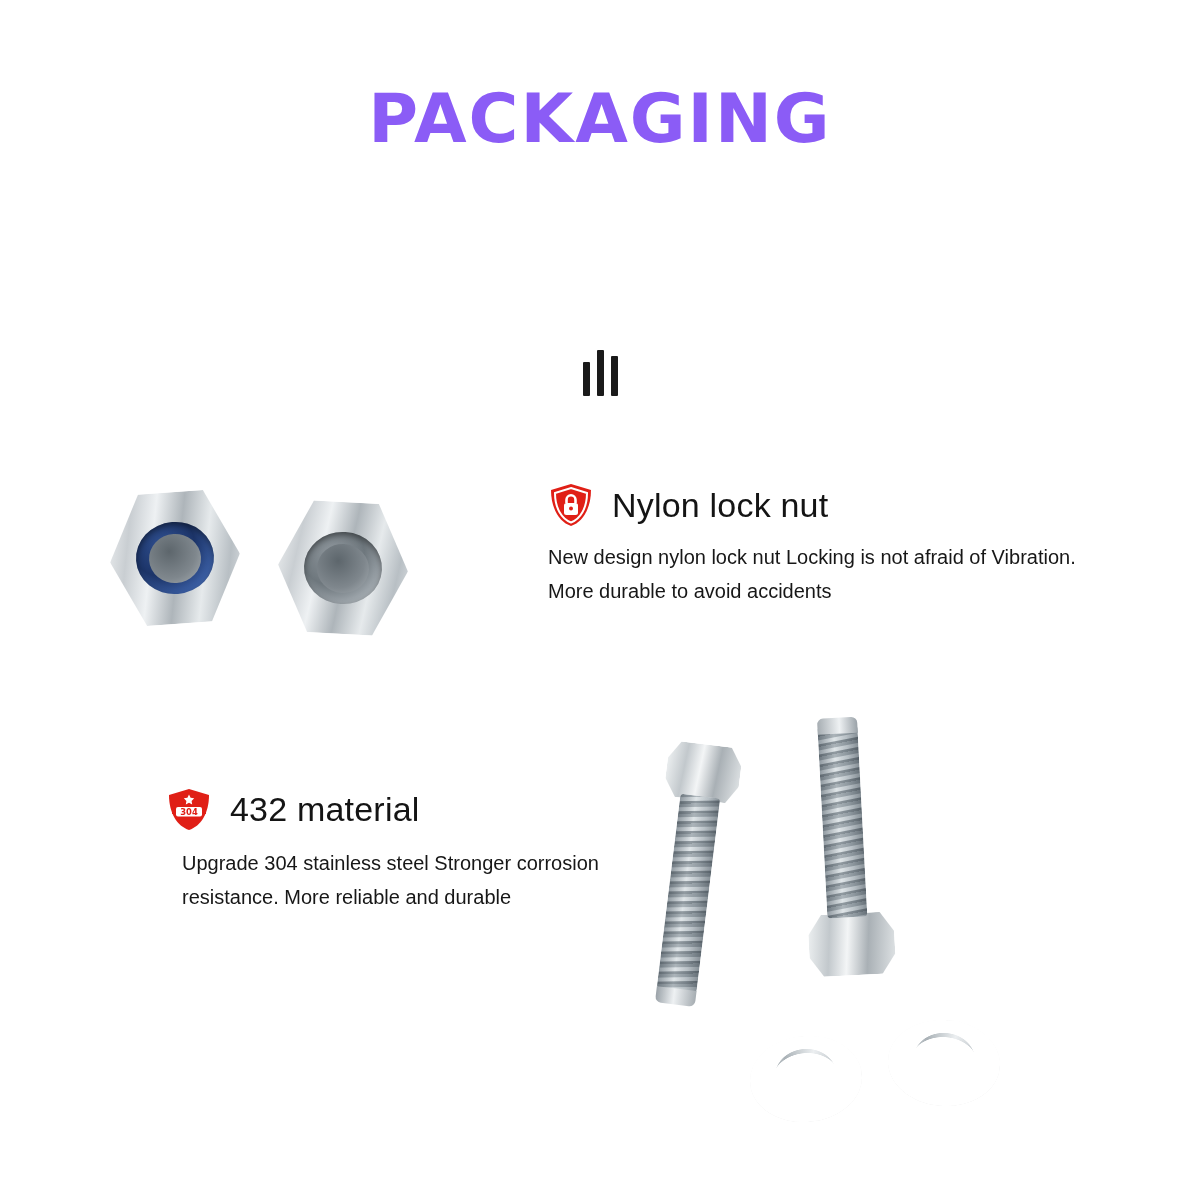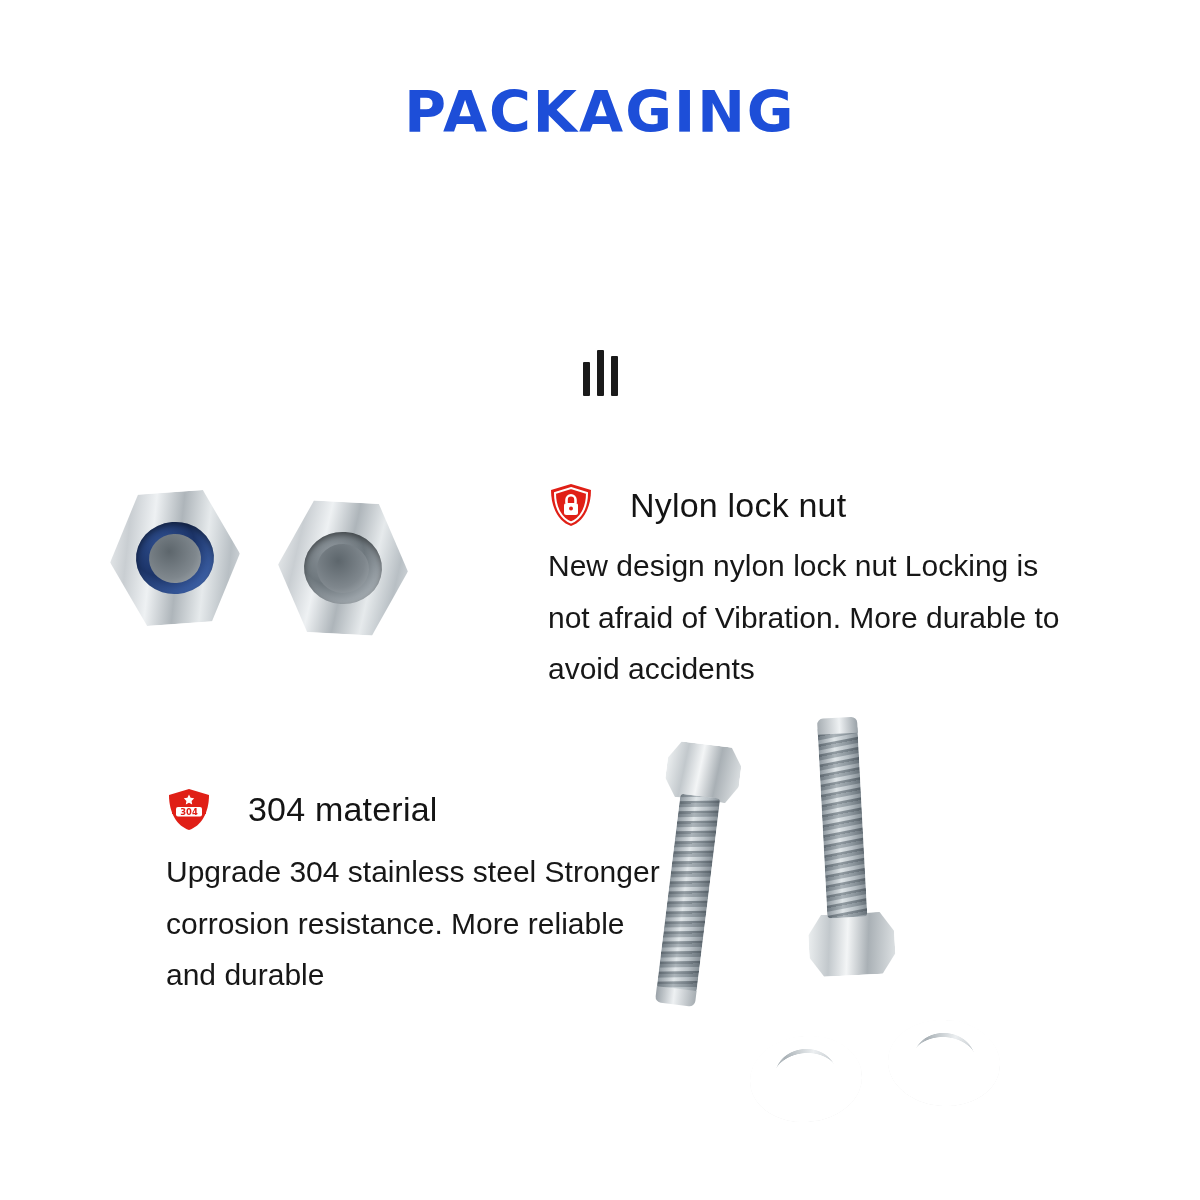--- a/index.html
+++ b/index.html
@@ -20,24 +20,24 @@
   .title-block {
     position: absolute;
     top: 78px;
     left: 0;
     width: 1200px;
     text-align: center;
   }
   .title-line {
     font-family: "DejaVu Sans", sans-serif;
     font-weight: 700;
-    font-size: 57px;
+    font-size: 68px;
     line-height: 1.22;
     letter-spacing: 2px;
-    color: #1d4ed8;
+    color: #8b5cf6;
     text-transform: uppercase;
   }
 
   
   .divider {
     position: absolute;
     top: 340px;
     left: 0;
     width: 1200px;
     display: flex;
@@ -56,38 +56,38 @@
   .divider .b2 { height: 46px; }
   .divider .b3 { height: 40px; }
 
   
   .feature {
     position: absolute;
   }
   .feature-head {
     display: flex;
     align-items: center;
-    gap: 36px;
+    gap: 18px;
   }
   .badge {
     width: 46px;
     height: 46px;
     flex: 0 0 46px;
     position: relative;
   }
   .badge svg { display: block; }
   .feature-title {
     font-size: 34px;
     font-weight: 400;
     color: #141414;
     font-family: "Liberation Sans", sans-serif;
     letter-spacing: 0.2px;
   }
   .feature-body {
-    font-size: 30px;
+    font-size: 20px;
     line-height: 1.72;
     color: #171717;
     font-family: "Liberation Sans", sans-serif;
   }
 
   #feature-nylon {
     top: 482px;
     left: 548px;
     width: 540px;
   }
@@ -95,20 +95,21 @@
     margin-top: 12px;
   }
 
   #feature-304 {
     top: 786px;
     left: 166px;
     width: 510px;
   }
   #feature-304 .feature-body {
     margin-top: 14px;
+    margin-left: 16px;
   }
 
   
   .art { position: absolute; }
 
   
   #art-nuts { top: 470px; left: 110px; width: 340px; height: 200px; }
 
   .nut {
     position: absolute;
@@ -272,16 +273,16 @@
   <div class="feature-head">
     <div class="badge">
       <svg width="46" height="46" viewBox="0 0 46 46" aria-hidden="true">
         <path d="M23 3 L43 9 C43 27 35 40 23 44 C11 40 3 27 3 9 Z" fill="#e01f16"></path>
         <path d="M6 19 H40 V28 H6 Z" fill="#e01f16"></path>
         <path d="M23 8.5 l1.6 3.3 3.6.5 -2.6 2.6 .6 3.6 -3.2-1.7 -3.2 1.7 .6-3.6 -2.6-2.6 3.6-.5 Z" fill="#ffffff"></path>
         <rect x="10" y="21" width="26" height="9.5" rx="2" fill="#ffffff"></rect>
         <text x="23" y="28.6" font-family="DejaVu Sans, sans-serif" font-size="8.4" font-weight="700" fill="#e01f16" text-anchor="middle">304</text>
       </svg>
     </div>
-    <div class="feature-title">304 material</div>
+    <div class="feature-title">432 material</div>
   </div>
   <div class="feature-body">Upgrade 304 stainless steel Stronger corrosion resistance. More reliable and durable</div>
 </div>
 
 </body></html>

